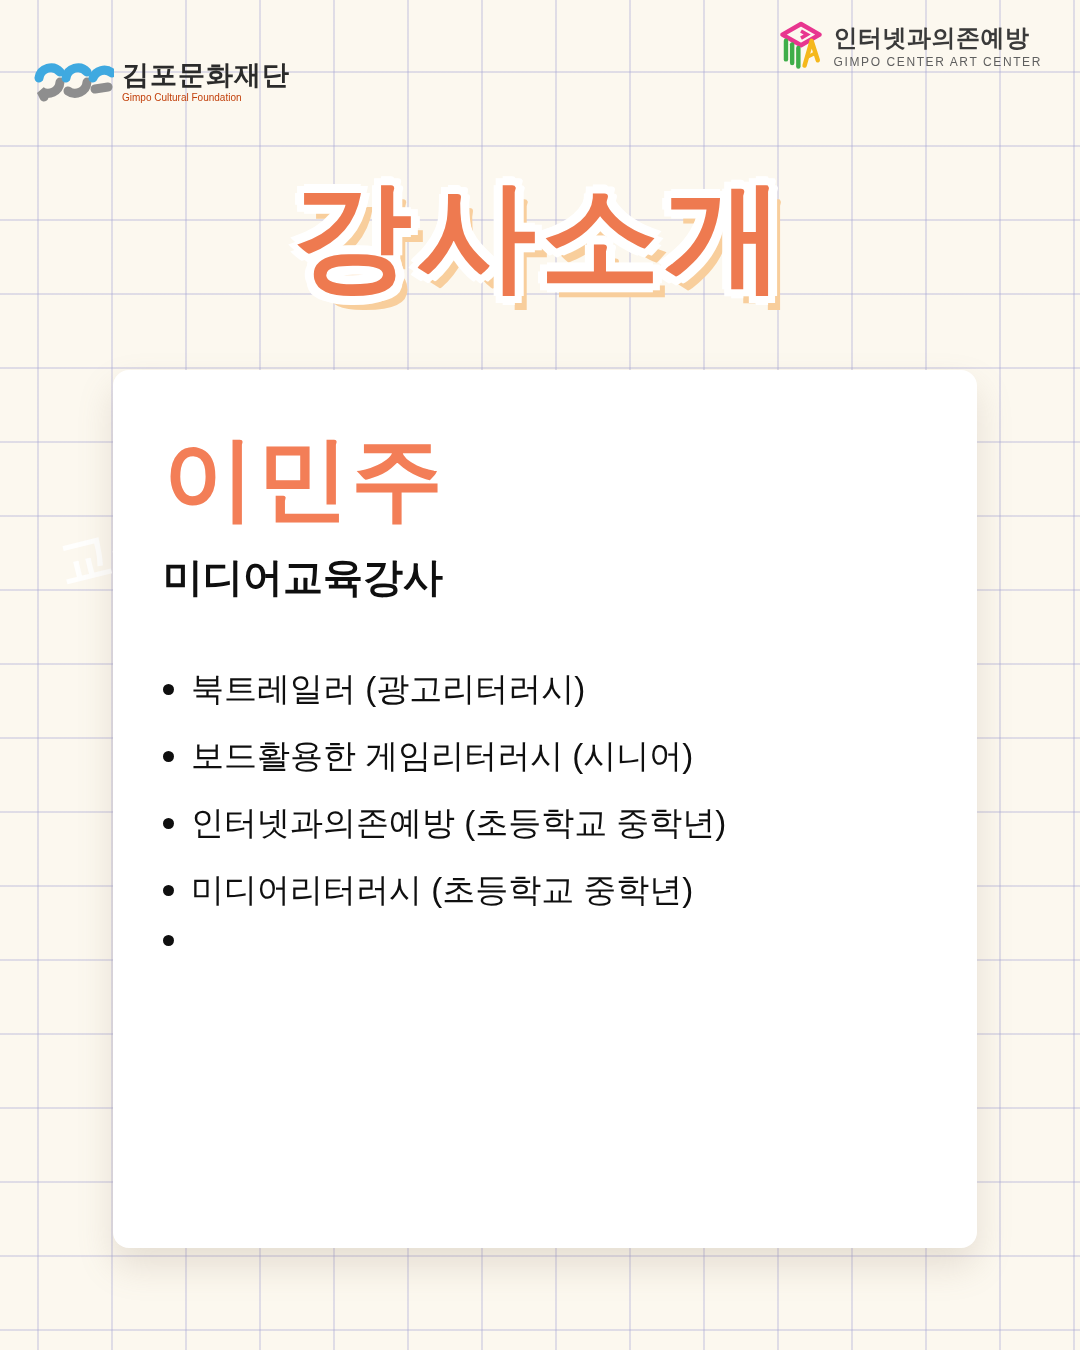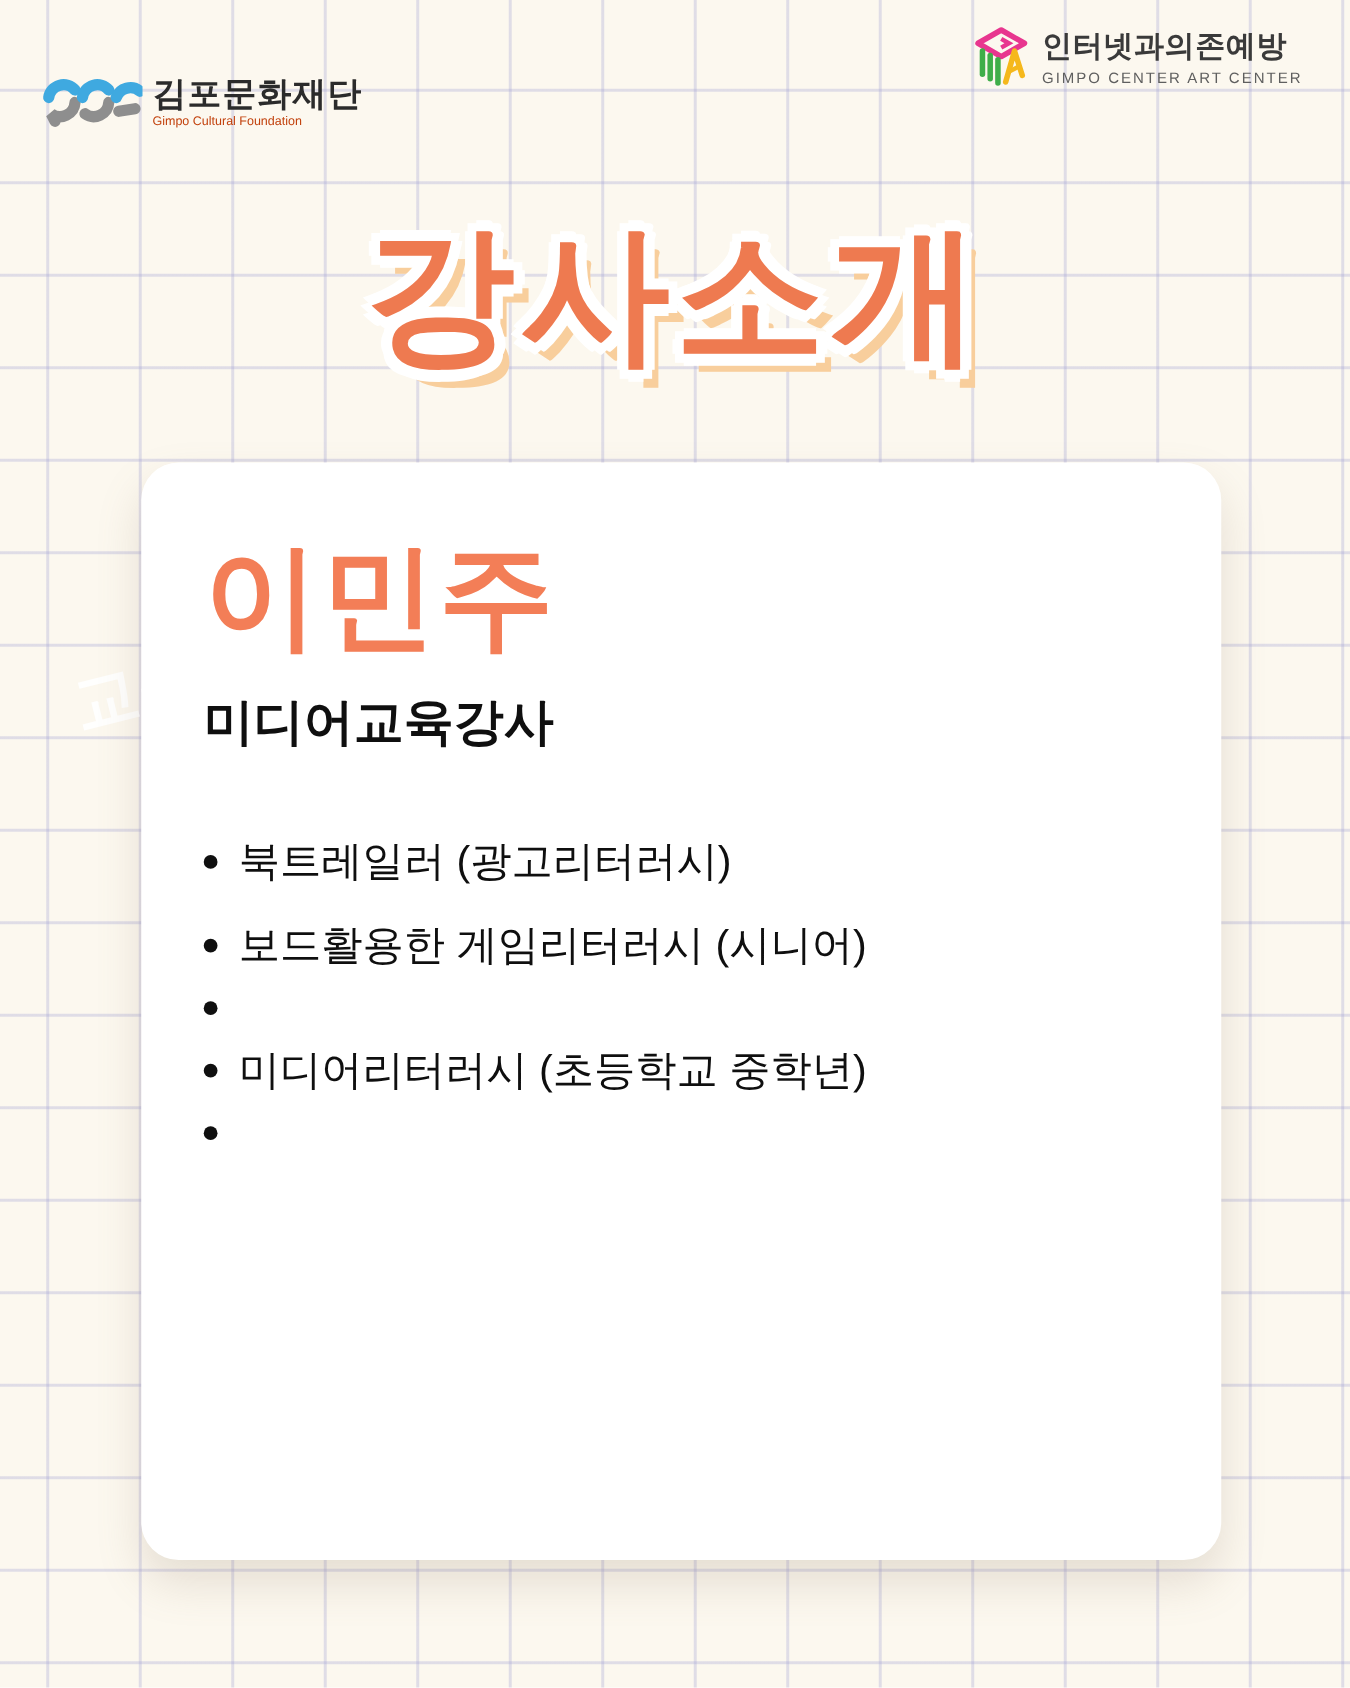--- a/index.html
+++ b/index.html
@@ -55,21 +55,21 @@
     color: rgba(255,255,255,0.9);
     transform: rotate(-14deg);
     z-index: 1;
   }
 
   
   .card {
     position: absolute; top: 370px; left: 113px;
     width: 864px; height: 878px;
     background: #ffffff;
-    border-radius: 30px;
+    border-radius: 16px;
     box-shadow: 0 18px 36px rgba(140,120,100,0.20);
     padding: 62px 50px 0 50px;
     z-index: 2;
   }
   .person-name {
     font-size: 92px; font-weight: 800;
     color: #F37E57; letter-spacing: 2px;
     line-height: 1;
   }
   .person-role {
@@ -143,20 +143,21 @@
       <li>
         <span class="dot"></span>
         <span class="item-text">북트레일러 (광고리터러시)</span>
       </li>
       <li>
         <span class="dot"></span>
         <span class="item-text">보드활용한 게임리터러시 (시니어)</span>
       </li>
       <li>
         <span class="dot"></span>
+        <span class="item-text">인터넷과의존예방 (초등학교 중학년)</span>
       </li>
       <li>
         <span class="dot"></span>
         <span class="item-text">미디어리터러시 (초등학교 중학년)</span>
       </li>
       <li>
         <span class="dot"></span>
       </li>
     </ul>
 </div>

